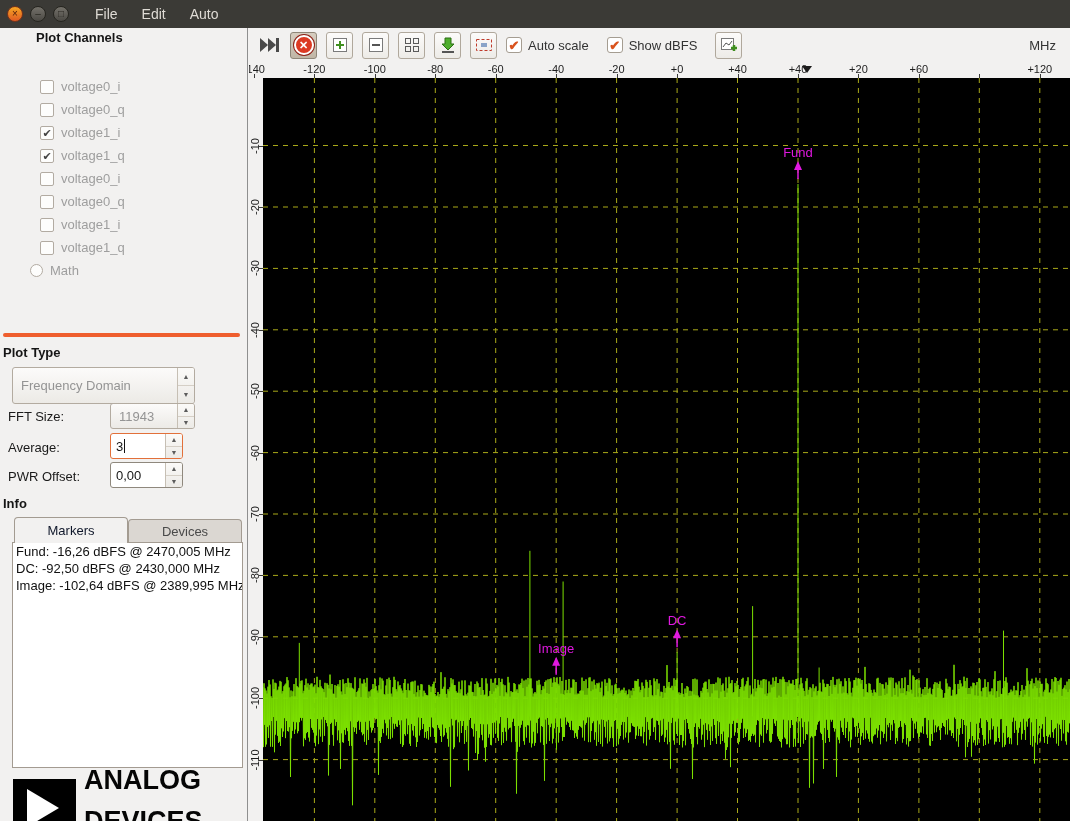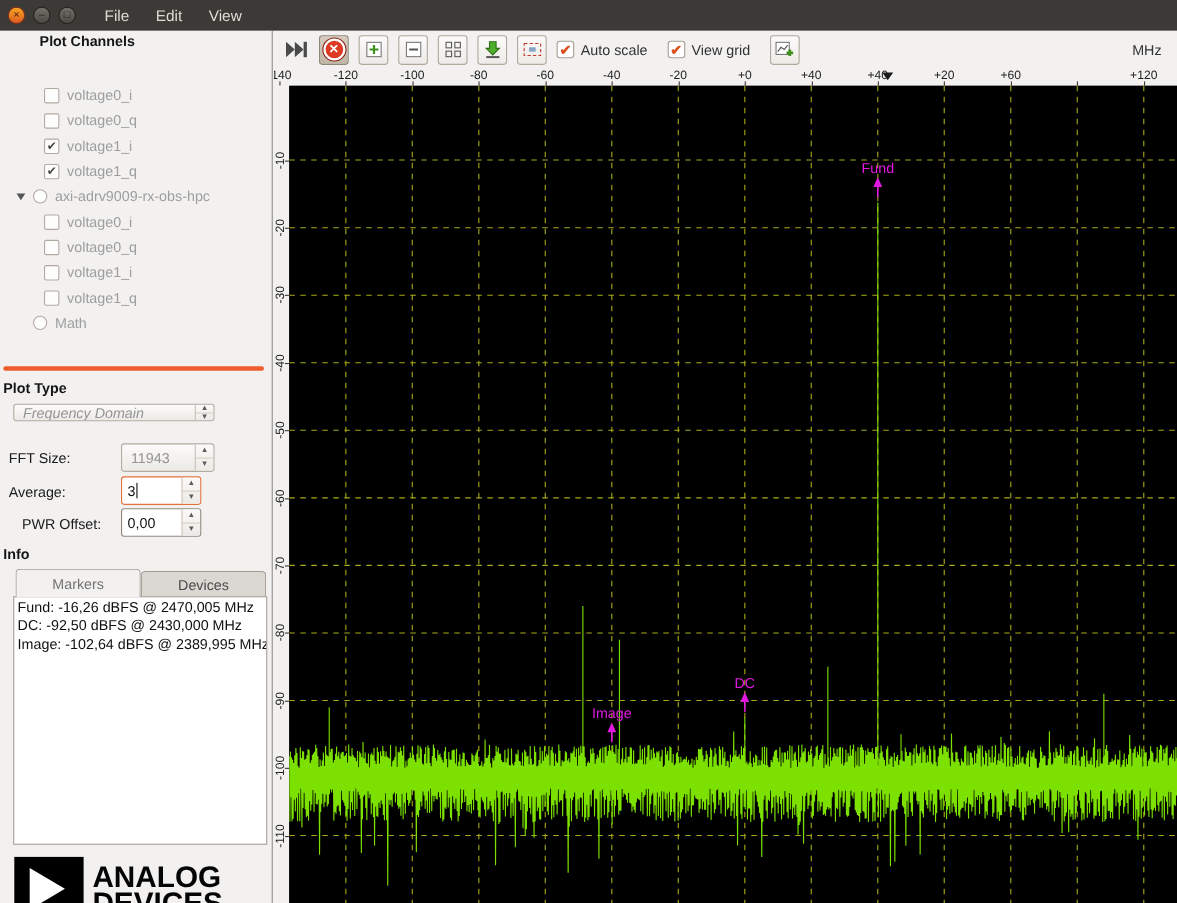--- a/index.html
+++ b/index.html
@@ -32,21 +32,21 @@
   .combo { background:linear-gradient(#fcfbfa,#eceae6); border:1px solid #b3aba0; color:#949494; }
   .combo .val { flex:1; display:flex; align-items:center; padding:0 8px; white-space:nowrap; }
   .spin { background:#ffffff; border:1px solid #8f887d; color:#141414; }
   .spin.focused { border-color:#e2703a; }
   .spin .val { flex:1; display:flex; align-items:center; padding:0 5px; }
   .caret { display:inline-block; width:1px; height:14px; background:#111; margin-left:1px; }
   .stepper { width:17px; border-left:1px solid #c6bfb4; background:linear-gradient(#fbfaf8,#eceae6); display:flex; flex-direction:column; }
   .stepper span { flex:1; display:flex; align-items:center; justify-content:center; font-size:7px; color:#5c5c5c; }
   .stepper span:first-child { border-bottom:1px solid #d5cfc6; }
 
-  .tab { position:absolute; border:1px solid #a39b91; border-bottom:none; border-radius:4px 4px 0 0; font-size:13px; color:#737373; display:flex; align-items:center; justify-content:center; }
+  .tab { position:absolute; border:1px solid #a39b91; border-bottom:none; border-radius:4px 4px 0 0; font-size:13px; color:#0f172a; display:flex; align-items:center; justify-content:center; }
   .tab.active { background:#f2f1f0; z-index:2; }
   .tab.inactive { background:#dbd7d2; color:#4a4a4a; }
   #info-box { position:absolute; left:12px; top:514px; width:231px; height:226px; background:#ffffff; border:1px solid #a39b91; overflow:hidden; z-index:1; }
   .marker-line { font-size:13px; line-height:17px; color:#101010; white-space:nowrap; padding:0 3px; }
   #info-scroll { left:14px; top:735px; width:204px; }
 
   #logo-square { position:absolute; left:13px; top:751px; width:63px; height:58px; background:#000; }
   #logo-triangle { position:absolute; left:14px; top:10px; width:0; height:0; border-top:19px solid transparent; border-bottom:19px solid transparent; border-left:32px solid #ffffff; }
   .logo-text { position:absolute; left:84px; font-weight:bold; font-size:27px; line-height:28px; letter-spacing:0; color:#050505; }
 
@@ -76,21 +76,21 @@
 <body>
 
 <div id="app">
 
   <div id="titlebar">
     <div class="winbtn close">×</div>
     <div class="winbtn">–</div>
     <div class="winbtn">□</div>
     <span class="menu-item">File</span>
     <span class="menu-item">Edit</span>
-    <span class="menu-item">View</span>
+    <span class="menu-item">Auto</span>
   </div>
 
   <div id="sidebar">
     <div class="section-title" style="top:2px;padding-left:33px;">Plot Channels</div>
 
     <div id="tree">
         <div class="tree-row lvl1">
           <span class="checkbox"></span>
           <span>voltage0_i</span>
         </div>
@@ -98,25 +98,20 @@
           <span class="checkbox"></span>
           <span>voltage0_q</span>
         </div>
         <div class="tree-row lvl1">
           <span class="checkbox">✔</span>
           <span>voltage1_i</span>
         </div>
         <div class="tree-row lvl1">
           <span class="checkbox">✔</span>
           <span>voltage1_q</span>
-        </div>
-        <div class="tree-row">
-          <span class="expander"></span>
-          <span class="radio"></span>
-          <span>axi-adrv9009-rx-obs-hpc</span>
         </div>
         <div class="tree-row lvl1">
           <span class="checkbox"></span>
           <span>voltage0_i</span>
         </div>
         <div class="tree-row lvl1">
           <span class="checkbox"></span>
           <span>voltage0_q</span>
         </div>
         <div class="tree-row lvl1">
@@ -130,21 +125,21 @@
         <div class="tree-row">
           <span class="expander-spacer"></span>
           <span class="radio"></span>
           <span>Math</span>
         </div>
       </div>
     <div class="hscroll" id="tree-scroll"></div>
 
     <div class="section-title" style="top:317px;">Plot Type</div>
 
-    <div class="combo" style="left:12px; top:339px; width:183px; height:16px;font-style:italic;">
+    <div class="combo" style="left:12px; top:339px; width:183px; height:37px;">
       <span class="val">Frequency Domain</span>
       <span class="stepper">
           <span>▲</span>
           <span>▼</span>
         </span>
     </div>
 
     <div class="field-label" style="top:381px;text-align:right;">FFT Size:</div>
     <div class="combo" style="left:110px; top:375px; width:85px; height:26px;">
       <span class="val">11943</span>
@@ -159,21 +154,21 @@
       <span class="val">
           <span>3</span>
           <span class="caret"></span>
         </span>
       <span class="stepper">
           <span>▲</span>
           <span>▼</span>
         </span>
     </div>
 
-    <div class="field-label" style="top:441px;margin-left:12px;">PWR Offset:</div>
+    <div class="field-label" style="top:441px;">PWR Offset:</div>
     <div class="spin" style="left:110px; top:434px; width:73px; height:26px;">
       <span class="val">
           <span>0,00</span>
         </span>
       <span class="stepper">
           <span>▲</span>
           <span>▼</span>
         </span>
     </div>
 
@@ -189,21 +184,21 @@
     <div id="info-box">
       <div class="marker-line">Fund: -16,26 dBFS @ 2470,005 MHz</div>
       <div class="marker-line">DC: -92,50 dBFS @ 2430,000 MHz</div>
       <div class="marker-line">Image: -102,64 dBFS @ 2389,995 MHz</div>
     </div>
     <div class="hscroll" id="info-scroll"></div>
 
     <div id="logo-square">
       <div id="logo-triangle"></div>
     </div>
-    <div class="logo-text" style="top:755px;">ANALOG</div>
+    <div class="logo-text" style="top:738px;">ANALOG</div>
     <div class="logo-text" style="top:779px;">DEVICES</div>
   </div>
 
   <div id="toolbar">
     <span class="ticon">
       <svg width="22" height="16">
         <polygon points="1,1 9,8 1,15" fill="#4a4a4a"></polygon>
         <polygon points="9,1 17,8 9,15" fill="#4a4a4a"></polygon>
         <rect x="17" y="1" width="3" height="14" fill="#4a4a4a"></rect>
       </svg>
@@ -240,21 +235,21 @@
     </span>
     <span class="tbtn">
       <svg width="18" height="14">
         <rect x="1.5" y="1.5" width="15" height="11" fill="none" stroke="#c03a2b" stroke-dasharray="3 2"></rect>
         <rect x="6" y="5" width="6" height="4" fill="#8aa4c8"></rect>
       </svg>
     </span>
     <span class="tcheck">✔</span>
     <span class="tlabel">Auto scale</span>
     <span class="tcheck">✔</span>
-    <span class="tlabel">View grid</span>
+    <span class="tlabel">Show dBFS</span>
     <span class="tbtn">
       <svg width="18" height="16">
         <rect x="1.5" y="1.5" width="12" height="11" fill="#ffffff" stroke="#7a7a7a"></rect>
         <polyline points="3,10 6,6 9,8 12,4" fill="none" stroke="#555555"></polyline>
         <line x1="14" y1="8" x2="14" y2="14" stroke="#3f8f1f" stroke-width="2.5"></line>
         <line x1="11" y1="11" x2="17" y2="11" stroke="#3f8f1f" stroke-width="2.5"></line>
       </svg>
     </span>
     <span id="mhz-label">MHz</span>
   </div>

